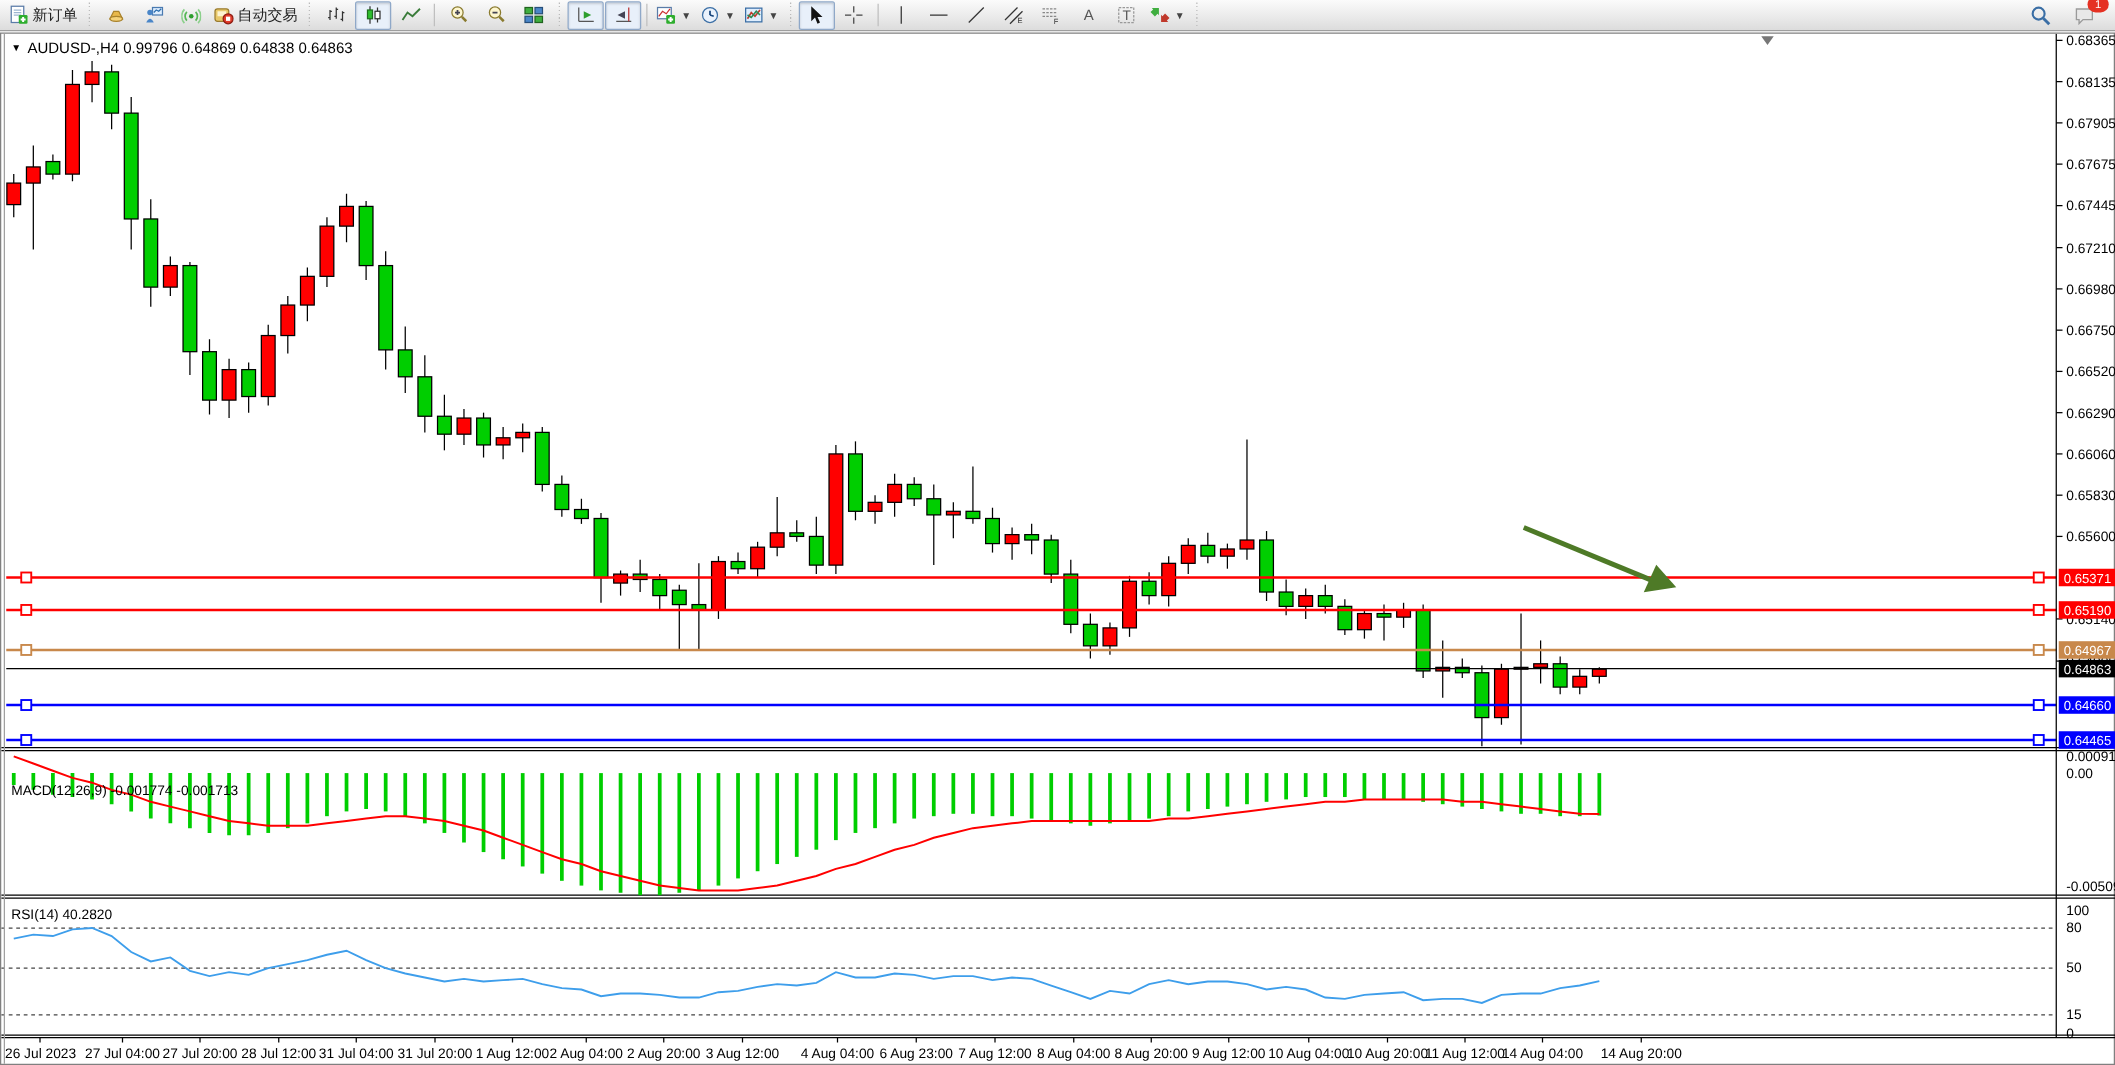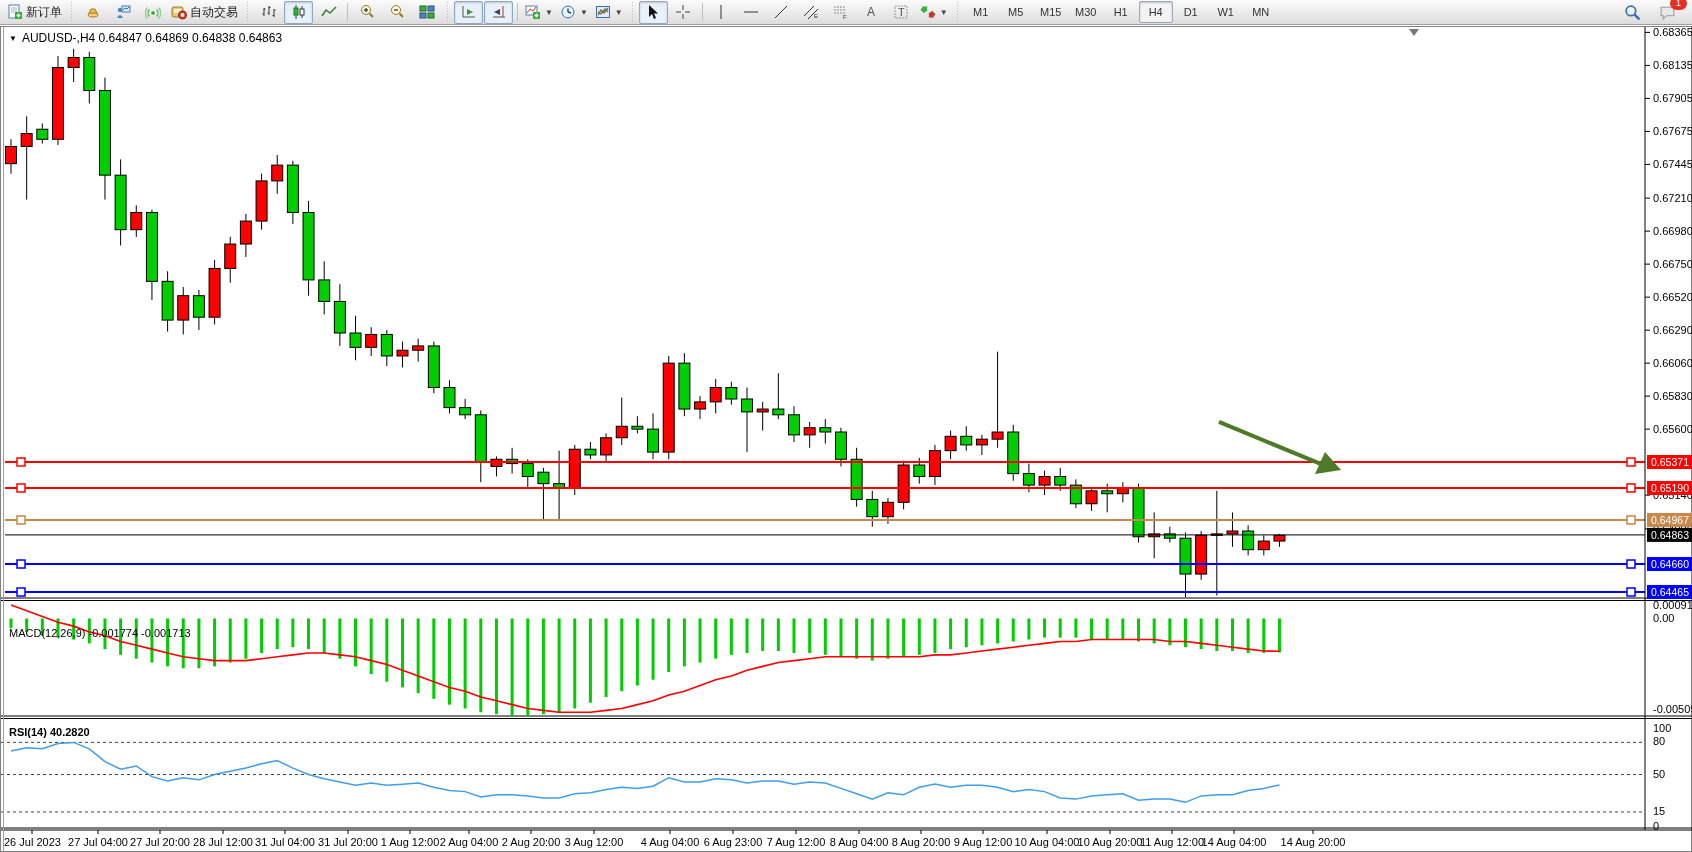--- a/index.html
+++ b/index.html
@@ -229,31 +229,20 @@
     </div>
     <div class="tbtn">
       <svg width="16" height="16" viewBox="0 0 16 16">
         <polygon points="4,2 8,6 6.5,6 6.5,9 1.5,9 1.5,6 0,6" fill="#3fae3f" transform="rotate(45 5 6)"></polygon>
         <polygon points="12,14 8,10 9.5,10 9.5,7 14.5,7 14.5,10 16,10" fill="#c0392b" transform="rotate(45 11 10)"></polygon>
       </svg>
         <span class="ddarrow">▼</span>
     </div>
 
     <div class="tsep"></div>
-    <div id="tf-bar" style="display:flex;align-items:center;gap:1px;">
-        <div class="tfbtn">M1</div>
-        <div class="tfbtn">M5</div>
-        <div class="tfbtn">M15</div>
-        <div class="tfbtn">M30</div>
-        <div class="tfbtn">H1</div>
-        <div class="tfbtn pressed">H4</div>
-        <div class="tfbtn">D1</div>
-        <div class="tfbtn">W1</div>
-        <div class="tfbtn">MN</div>
-      </div>
 
     <div id="tb-right">
       <div class="tbtn">
         <svg width="17" height="17" viewBox="0 0 16 16">
           <circle cx="6.5" cy="6.5" r="4.5" fill="none" stroke="#3a6ea5" stroke-width="1.6"></circle>
           <line x1="10" y1="10" x2="14.5" y2="14.5" stroke="#3a6ea5" stroke-width="2.2"></line>
         </svg>
       </div>
       <div class="tbtn" style="position:relative;">
         <svg width="17" height="17" viewBox="0 0 16 16">
@@ -261,24 +250,24 @@
         </svg>
         <span id="notif-badge">1</span>
       </div>
     </div>
   </div>
 
   <div id="chartwin">
     <div class="inner-edge"></div>
     <div class="overlay-label" id="chart-title">
       <span class="tri">▼</span>
-      <span>AUDUSD-,H4  0.64847 0.64869 0.64838 0.64863</span>
+      <span>AUDUSD-,H4  0.99796 0.64869 0.64838 0.64863</span>
     </div>
     <div class="overlay-label" style="left:8px;top:600px;">MACD(12,26,9) -0.001774 -0.001713</div>
-    <div class="overlay-label" style="left:8px;top:699px;font-weight:bold;">RSI(14) 40.2820</div>
+    <div class="overlay-label" style="left:8px;top:699px;">RSI(14) 40.2820</div>
     <svg id="chart-svg" width="1692" height="826">
         <line x1="10" y1="112.29098999999985" x2="10" y2="146.72859000000085" stroke="#000" stroke-width="1"></line>
         <rect x="4.5" y="119.46549000000067" width="11" height="17.218799999999703" fill="#FF0000" stroke="#000" stroke-width="1"></rect>
         <line x1="25.66" y1="89.33259000000078" x2="25.66" y2="172.55678999999958" stroke="#000" stroke-width="1"></line>
         <rect x="20.16" y="106.55139000000048" width="11" height="12.91410000000019" fill="#FF0000" stroke="#000" stroke-width="1"></rect>
         <line x1="41.32" y1="96.50709" x2="41.32" y2="116.59569000000096" stroke="#000" stroke-width="1"></line>
         <rect x="35.82" y="102.24669000000097" width="11" height="10.044299999998884" fill="#00CE00" stroke="#000" stroke-width="1"></rect>
         <line x1="56.980000000000004" y1="29.066789999999457" x2="56.980000000000004" y2="118.03059000000081" stroke="#000" stroke-width="1"></line>
         <rect x="51.480000000000004" y="40.54598999999979" width="11" height="71.74500000000006" fill="#FF0000" stroke="#000" stroke-width="1"></rect>
         <line x1="72.64" y1="21.89229000000023" x2="72.64" y2="54.89498999999978" stroke="#000" stroke-width="1"></line>

